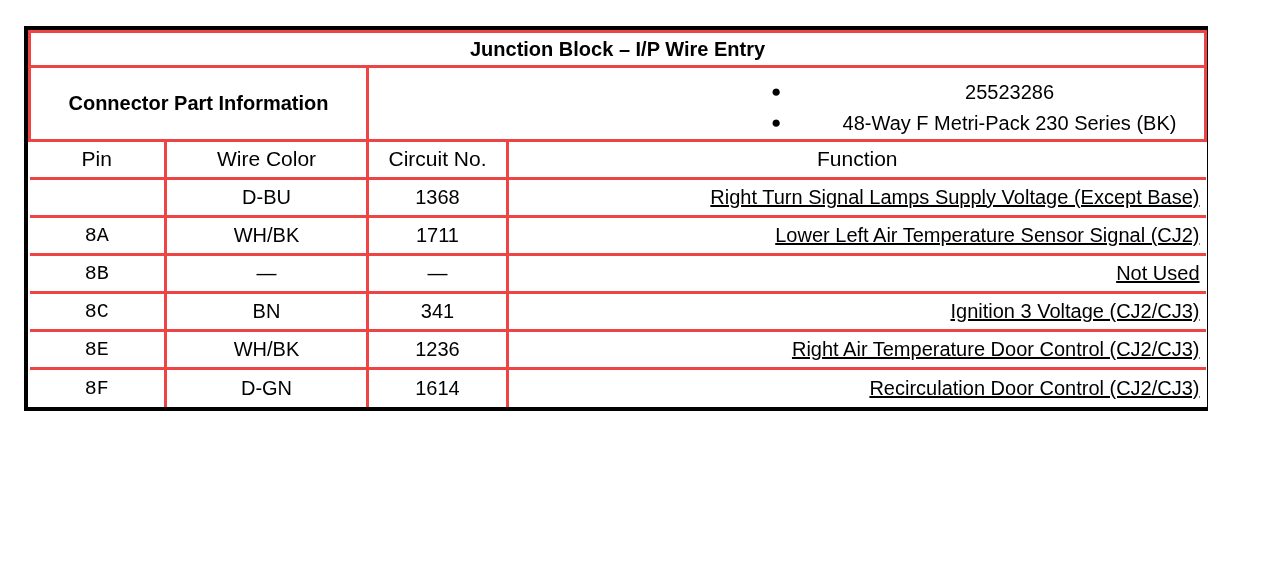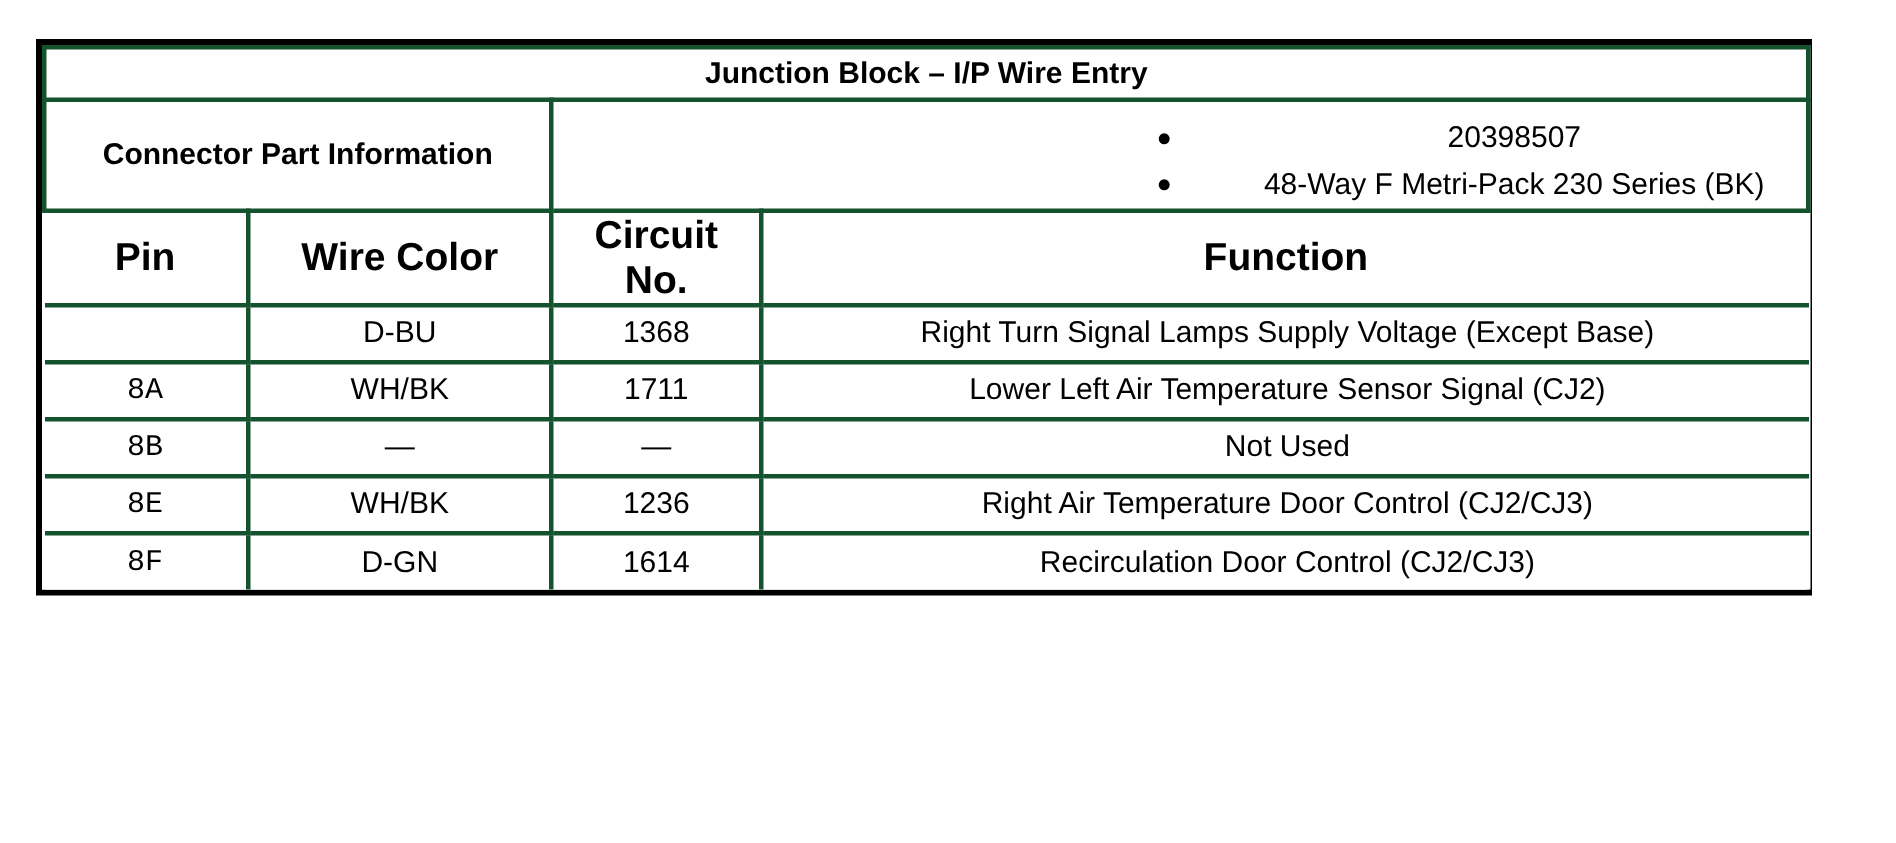--- a/index.html
+++ b/index.html
@@ -26,21 +26,21 @@
   }
 
   table.wire-table {
     border-collapse: collapse;
     table-layout: fixed;
     width: 1176px;
     background: #ffffff;
   }
 
   table.wire-table td {
-    border: 3px solid #14532d;
+    border: 3px solid #ef4444;
     padding: 0 6px;
     font-size: 20px;
     line-height: 1.15;
     vertical-align: middle;
     text-align: center;
     height: 35px;
     box-sizing: border-box;
     background: #ffffff;
   }
 
@@ -86,35 +86,36 @@
   ul.part-list li .bullet-glyph {
     position: absolute;
     left: 396px;
     top: 0;
     font-size: 17px;
     line-height: 1.75;
   }
 
   
   tr.col-head td {
-    font-weight: bold;
-    font-size: 26px;
+    font-weight: normal;
+    font-size: 21px;
     height: 38px;
   }
   tr.col-head td.c-pin { border-left: none; }
   tr.col-head td.c-function { border-right: none; }
 
   
   tr.data-row td { height: 38px; }
   tr.data-row td.c-pin { border-left: none; font-family: Liberation Mono, monospace; }
   tr.data-row td.c-function {
-    text-align: center;
+    text-align: right;
     border-right: none;
     padding-left: 8px;
     white-space: nowrap;
+    text-decoration: underline;
   }
   tr.data-row:last-child td { border-bottom: none; }
 
   .col-pin      { width: 136px; }
   .col-wire     { width: 202px; }
   .col-circuit  { width: 140px; }
   .col-function { width: 698px; }
 </style>
 </head>
 <body>
@@ -130,21 +131,21 @@
     <tbody>
       <tr>
         <td class="title-cell" colspan="4">Junction Block – I/P Wire Entry</td>
       </tr>
       <tr>
         <td class="connector-label" colspan="2">Connector Part Information</td>
         <td class="connector-body" colspan="2">
           <ul class="part-list">
             <li>
               <span class="bullet-glyph">●</span>
-              <span>20398507</span>
+              <span>25523286</span>
             </li>
             <li>
               <span class="bullet-glyph">●</span>
               <span>48-Way F Metri-Pack 230 Series (BK)</span>
             </li>
           </ul>
         </td>
       </tr>
       <tr class="col-head">
         <td class="c-pin">Pin</td>
@@ -165,20 +166,26 @@
         <td class="c-circuit">1711</td>
         <td class="c-function">Lower Left Air Temperature Sensor Signal (CJ2)</td>
       </tr>
       <tr class="data-row">
         <td class="c-pin">8B</td>
         <td class="c-wire">—</td>
         <td class="c-circuit">—</td>
         <td class="c-function">Not Used</td>
       </tr>
       <tr class="data-row">
+        <td class="c-pin">8C</td>
+        <td class="c-wire">BN</td>
+        <td class="c-circuit">341</td>
+        <td class="c-function">Ignition 3 Voltage (CJ2/CJ3)</td>
+      </tr>
+      <tr class="data-row">
         <td class="c-pin">8E</td>
         <td class="c-wire">WH/BK</td>
         <td class="c-circuit">1236</td>
         <td class="c-function">Right Air Temperature Door Control (CJ2/CJ3)</td>
       </tr>
       <tr class="data-row">
         <td class="c-pin">8F</td>
         <td class="c-wire">D-GN</td>
         <td class="c-circuit">1614</td>
         <td class="c-function">Recirculation Door Control (CJ2/CJ3)</td>

